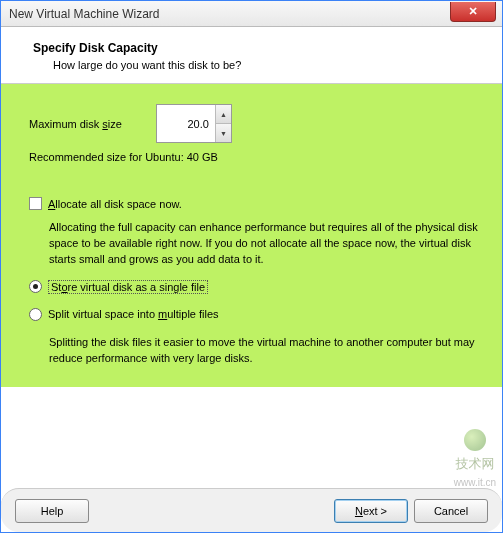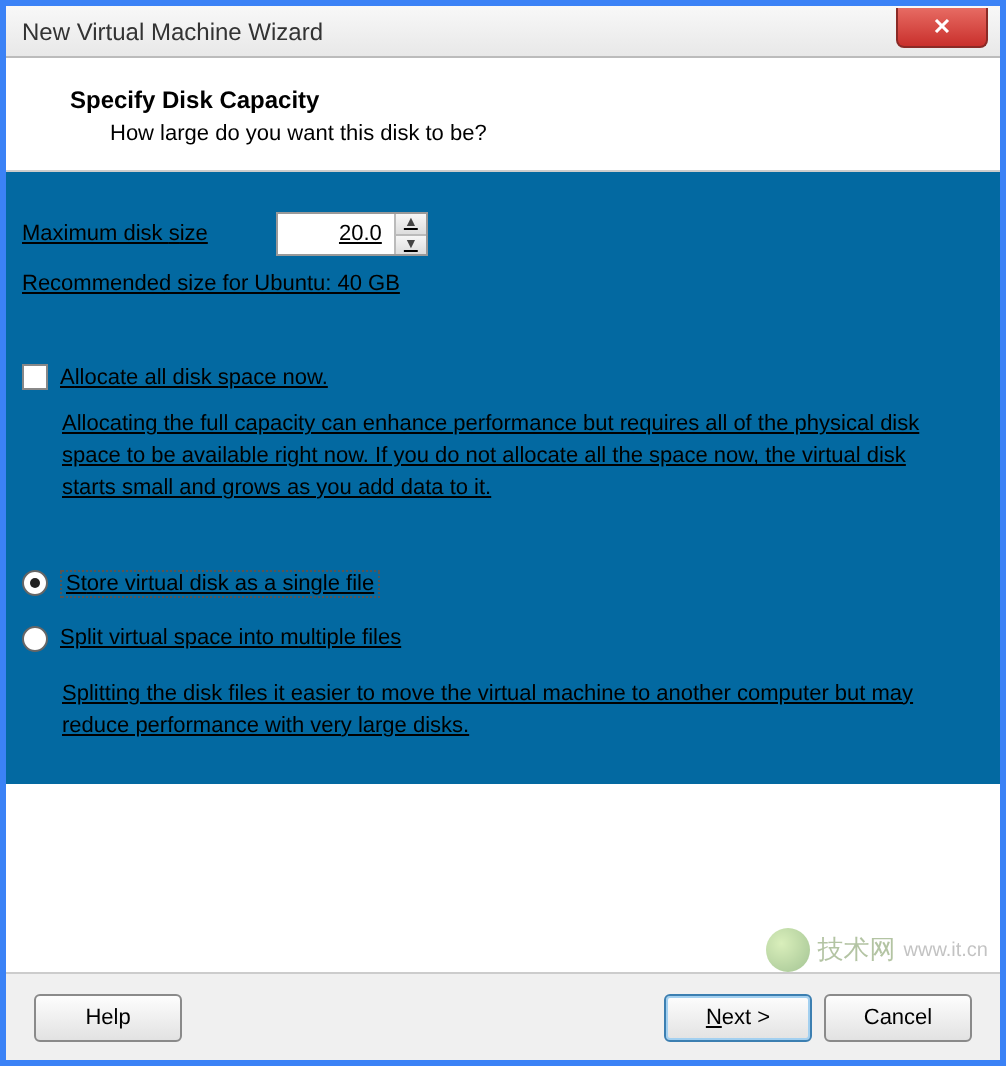--- a/index.html
+++ b/index.html
@@ -6,21 +6,21 @@
   body {
     margin: 0;
     font-family: Tahoma, "Segoe UI", sans-serif;
     font-size: 11px;
     background: #d0d0d0;
   }
   .window {
     width: 503px;
     height: 533px;
     background: #fff;
-    border: 3px solid #3b82f6;
+    border: 1px solid #3b82f6;
     position: relative;
     overflow: hidden;
   }
   .titlebar {
     height: 26px;
     background: linear-gradient(to bottom, #f8f8f8, #e8e8e8);
     border-bottom: 1px solid #bbb;
     display: flex;
     align-items: center;
     justify-content: space-between;
@@ -56,37 +56,36 @@
     font-weight: bold;
     font-size: 12px;
     color: #000;
     margin-bottom: 4px;
   }
   .header-sub {
     padding-left: 20px;
     color: #000;
   }
   .body {
-    padding: 20px 24px 10px 8px;
-    background: #0369a1;
-    text-decoration: underline;
+    padding: 20px 24px 10px 28px;
+    background: #bef264;
   }
   .row-size {
     display: flex;
     align-items: center;
     gap: 34px;
     margin-bottom: 8px;
   }
   .label { color: #000; text-decoration: none; }
   .underline-hotkey { text-decoration: underline; }
   .spinner {
     display: flex;
     align-items: stretch;
     border: 1px solid #999;
-    height: 22px;
+    height: 39px;
     width: 76px;
     background: #fff;
   }
   .spinner input {
     border: none;
     width: 58px;
     text-align: right;
     padding-right: 6px;
     font-family: inherit;
     font-size: 11px;
@@ -121,21 +120,21 @@
   .check-box {
     width: 13px;
     height: 13px;
     border: 1px solid #888;
     background: #fff;
   }
   .desc {
     padding-left: 20px;
     color: #000;
     line-height: 1.45;
-    margin-bottom: 32px;
+    margin-bottom: 12px;
   }
   .radio-row {
     display: flex;
     align-items: center;
     gap: 6px;
     margin-bottom: 14px;
   }
   .radio {
     width: 13px;
     height: 13px;
@@ -162,20 +161,21 @@
     bottom: 0;
     left: 0;
     right: 0;
     height: 44px;
     background: #f0f0f0;
     border-top: 1px solid #ccc;
     display: flex;
     align-items: center;
     padding: 0 14px;
     gap: 6px;
+    border-radius: 18px;
   }
   .btn {
     height: 24px;
     min-width: 74px;
     background: linear-gradient(to bottom, #fdfdfd, #e2e2e2);
     border: 1px solid #8a8a8a;
     border-radius: 3px;
     font-family: inherit;
     font-size: 11px;
     padding: 0 10px;
@@ -194,20 +194,21 @@
     position: absolute;
     right: 6px;
     bottom: 44px;
     opacity: 0.5;
     font-size: 13px;
     color: #6a8a4a;
     pointer-events: none;
     display: flex;
     align-items: center;
     gap: 4px;
+    flex-direction: column;
   }
   .watermark .logo {
     width: 22px;
     height: 22px;
     border-radius: 50%;
     background: radial-gradient(circle at 35% 35%, #b5e07a, #4a8a2a);
     display: inline-block;
   }
 </style>
 </head>

